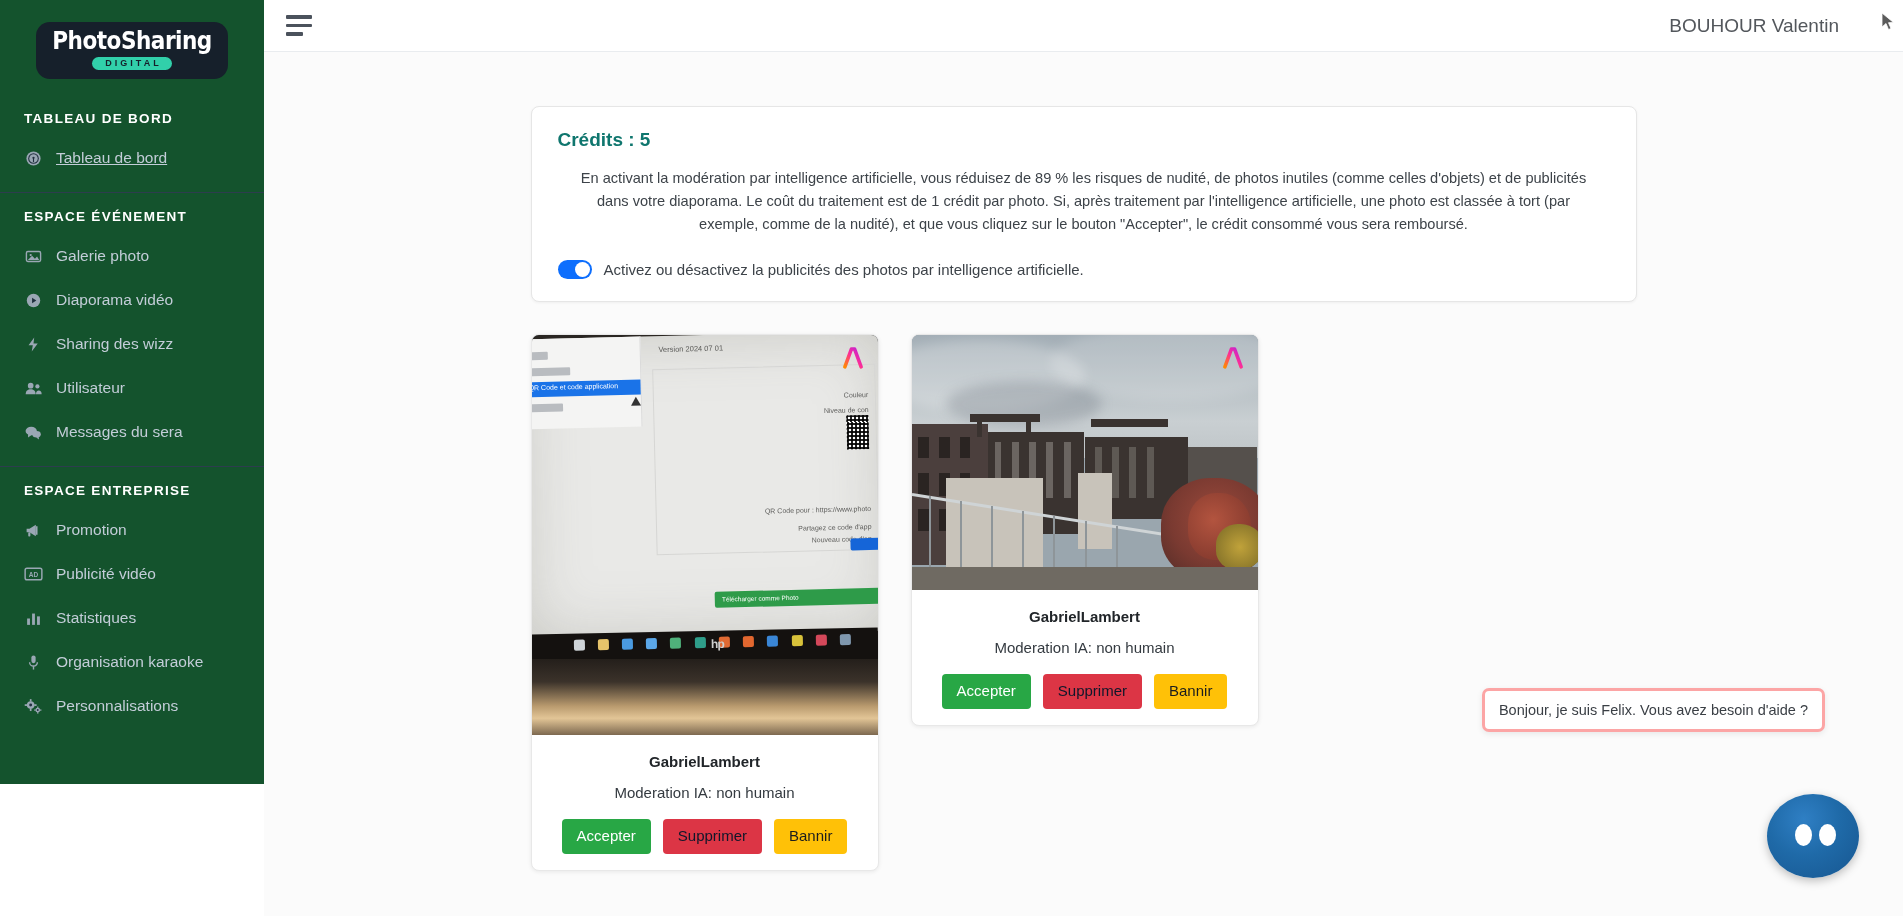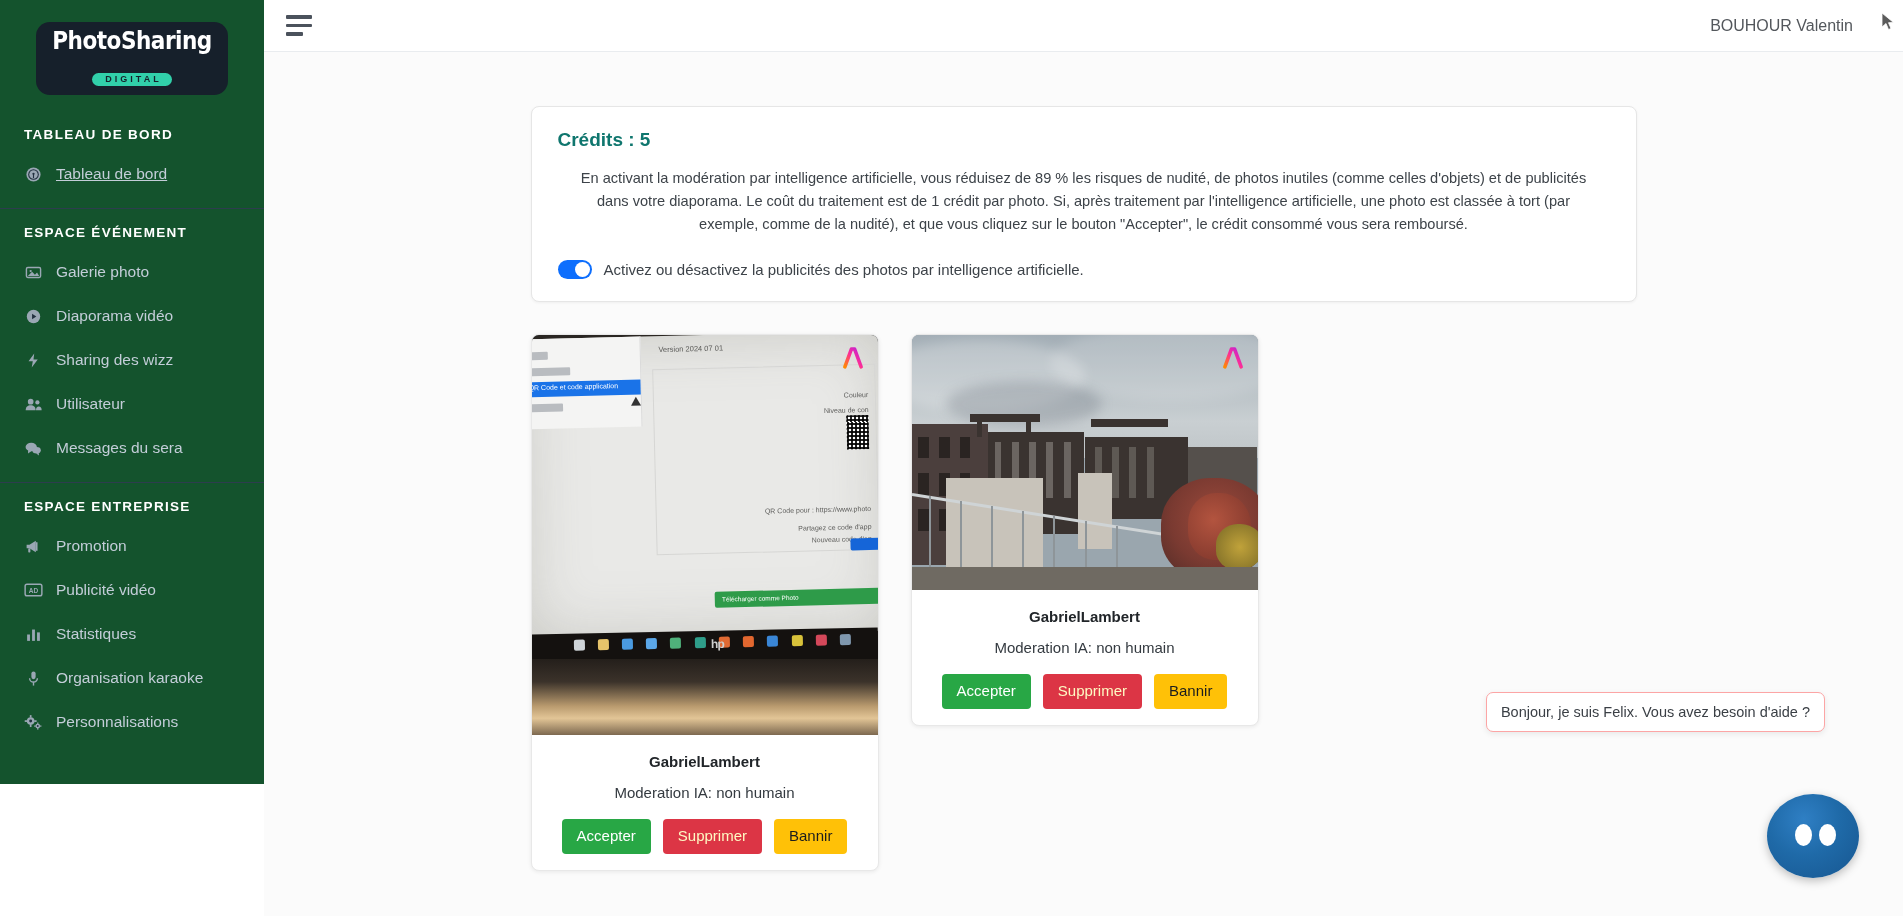--- a/index.html
+++ b/index.html
@@ -34,21 +34,21 @@
     font-family: "DejaVu Sans", sans-serif;
     font-weight: bold;
     font-size: 24px;
     letter-spacing: -0.5px;
     color: #ffffff;
     display: block;
     font-stretch: condensed;
   }
   .logo-sub {
     display: inline-block;
-    margin-top: 20px;
+    margin-top: 4px;
     background: #31d0aa;
     color: #16202b;
     font-size: 9px;
     font-weight: bold;
     letter-spacing: 3px;
     padding: 2px 10px 2px 13px;
     border-radius: 9px;
   }
   .nav-section {
     color: #ffffff;
@@ -133,22 +133,22 @@
     background: #4b525c;
     border-radius: 1px;
     display: block;
   }
   .hamburger span:nth-child(1) { width: 26px; }
   .hamburger span:nth-child(2) { width: 26px; }
   .hamburger span:nth-child(3) { width: 17px; }
   .topbar-spacer { flex: 1 1 auto; }
   .user-name {
     color: #53575c;
-    font-size: 16px;
-    margin-right: 22px;
+    font-size: 19px;
+    margin-right: 36px;
     cursor: pointer;
   }
   .cursor-arrow {
     position: absolute;
     right: 8px;
     top: 12px;
     width: 14px; height: 20px;
     pointer-events: none;
   }
 
@@ -270,21 +270,21 @@
   .btn {
     border: none;
     border-radius: 4px;
     font-size: 15px;
     padding: 9px 15px;
     cursor: pointer;
     font-family: "Liberation Sans", sans-serif;
     line-height: 1.1;
   }
   .btn-accept { background: #28a745; color: #ffffff; }
-  .btn-delete { background: #dc3545; color: #fef9c3; }
+  .btn-delete { background: #dc3545; color: #0f172a; }
   .btn-ban    { background: #ffc107; color: #1c1d1e; }
 
   
   .shot-monitor { position:absolute; inset:0; background:#2a2622; }
   .sm-screen {
     position:absolute; left:-2%; top:0; width:104%; height:75%;
     background:#e9e9e7;
     transform: rotate(-1.4deg);
     box-shadow: inset 0 0 60px rgba(140,140,130,0.35);
   }
@@ -332,21 +332,21 @@
   .sr-bar { position:absolute; width:2px; background:#8e9599; }
   .sr-foliage { position:absolute; border-radius:48% 52% 55% 45%; }
   .sr-deck { position:absolute; left:0; right:0; bottom:0; height:9%; background:#6f6a62; }
 
   
   .chat-bubble {
     position: absolute;
     right: 78px;
     bottom: 184px;
     background: #ffffff;
-    border: 1px solid #fca5a5;
+    border: 3px solid #fca5a5;
     border-radius: 7px;
     padding: 11px 14px;
     font-size: 14.5px;
     color: #3a3f45;
     box-shadow: 0 2px 6px rgba(0,0,0,0.08);
     white-space: nowrap;
     cursor: default;
   }
   .chat-avatar {
     position: absolute;

